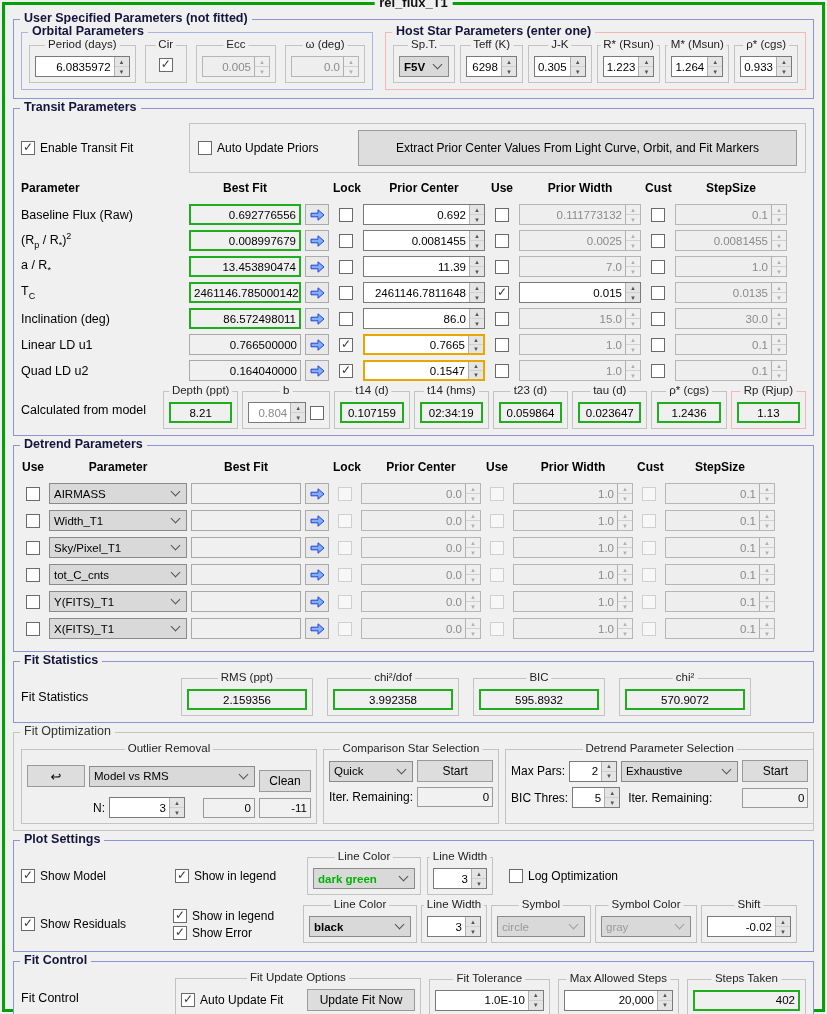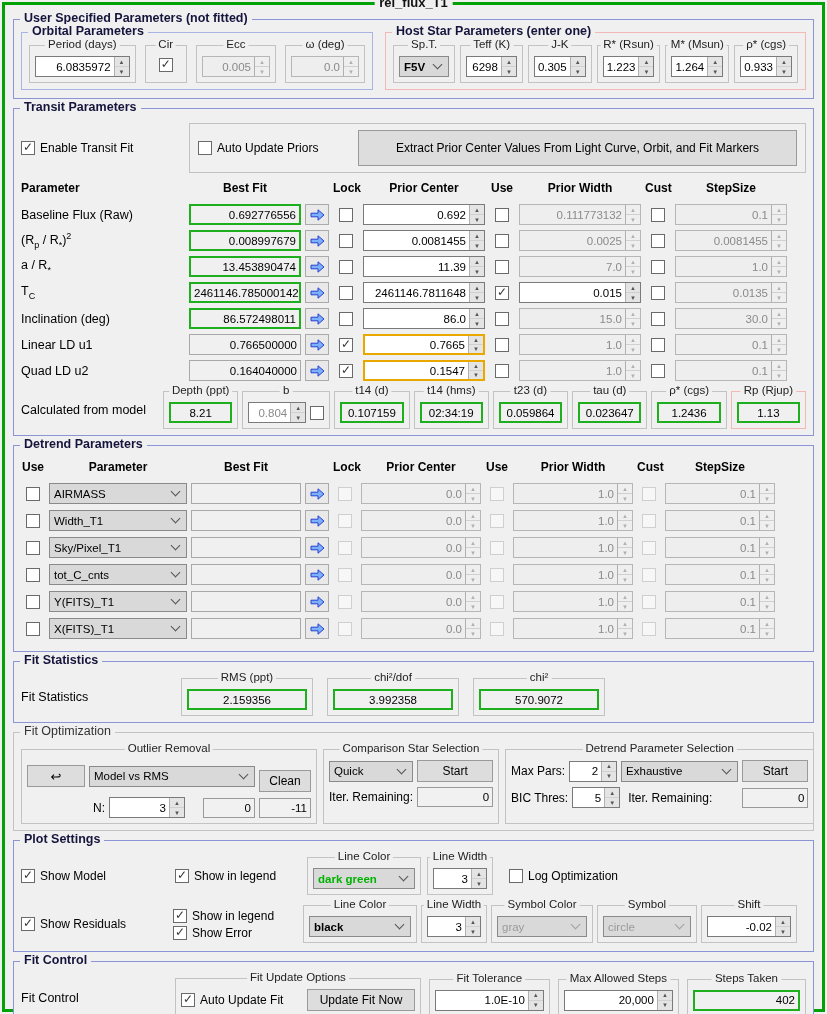--- a/index.html
+++ b/index.html
@@ -775,20 +775,26 @@
               <span class="val center">2.159356</span>
             </div>
           </div>
           <div class="mini statmini">
             <span class="mtitle">chi²/dof</span>
             <div class="field green">
               <span class="val center">3.992358</span>
             </div>
           </div>
           <div class="mini statmini">
+            <span class="mtitle">BIC</span>
+            <div class="field green">
+              <span class="val center">595.8932</span>
+            </div>
+          </div>
+          <div class="mini statmini">
             <span class="mtitle">chi²</span>
             <div class="field green">
               <span class="val center">570.9072</span>
             </div>
           </div>
         </div>
     </div>
   </div>
 
   <div class="group gray">
@@ -932,31 +938,31 @@
       <div class="mini" style="width:66px;">
         <div class="mtitle">Line Width</div>
         <div class="field">
           <span class="val">3</span>
             <span class="spin">
               <span class="sb">▲</span>
               <span class="sb">▼</span>
             </span>
         </div>
       </div>
+      <div class="mini" style="width:100px;">
+        <div class="mtitle">Symbol</div>
+        <div class="dd disabled">
+            <span class="dval">circle</span>
+            <span class="chev"></span>
+          </div>
+      </div>
       <div class="mini" style="width:102px;">
         <div class="mtitle">Symbol Color</div>
         <div class="dd disabled">
             <span class="dval">gray</span>
-            <span class="chev"></span>
-          </div>
-      </div>
-      <div class="mini" style="width:100px;">
-        <div class="mtitle">Symbol</div>
-        <div class="dd disabled">
-            <span class="dval">circle</span>
             <span class="chev"></span>
           </div>
       </div>
       <div class="mini" style="width:96px;">
         <div class="mtitle">Shift</div>
         <div class="field">
           <span class="val">-0.02</span>
             <span class="spin">
               <span class="sb">▲</span>
               <span class="sb">▼</span>

